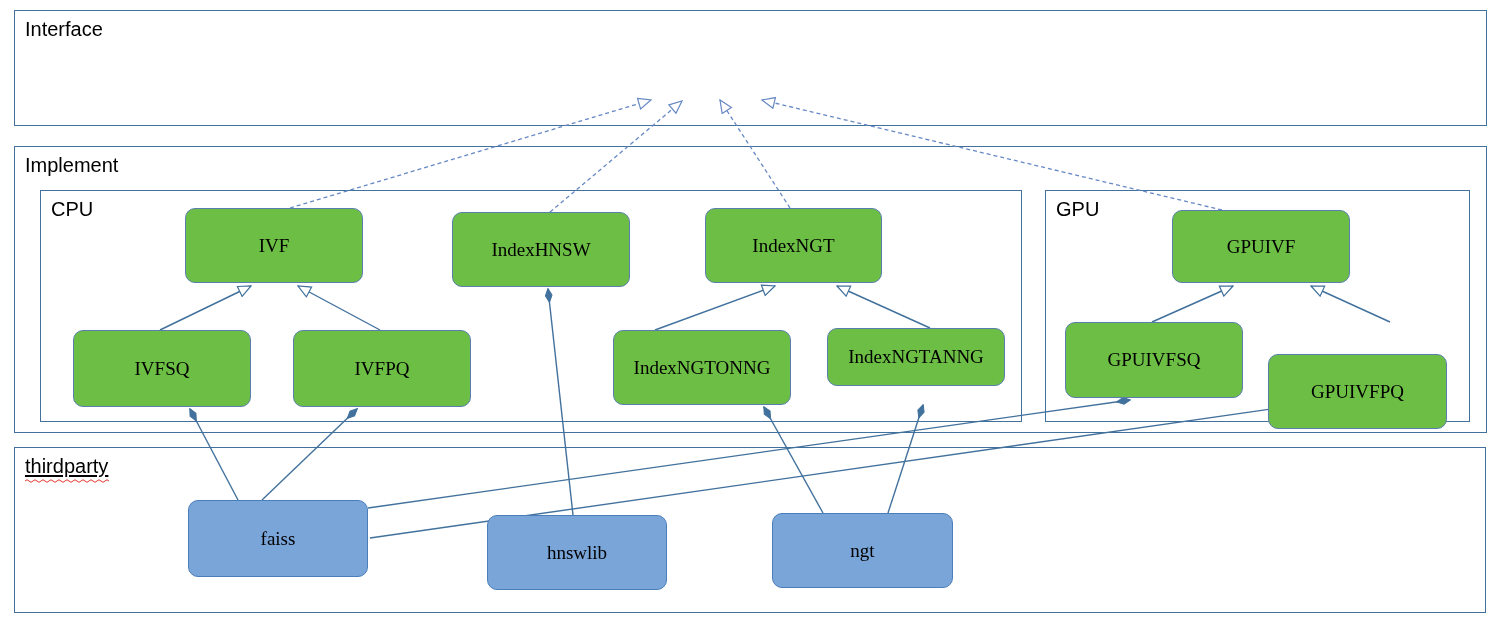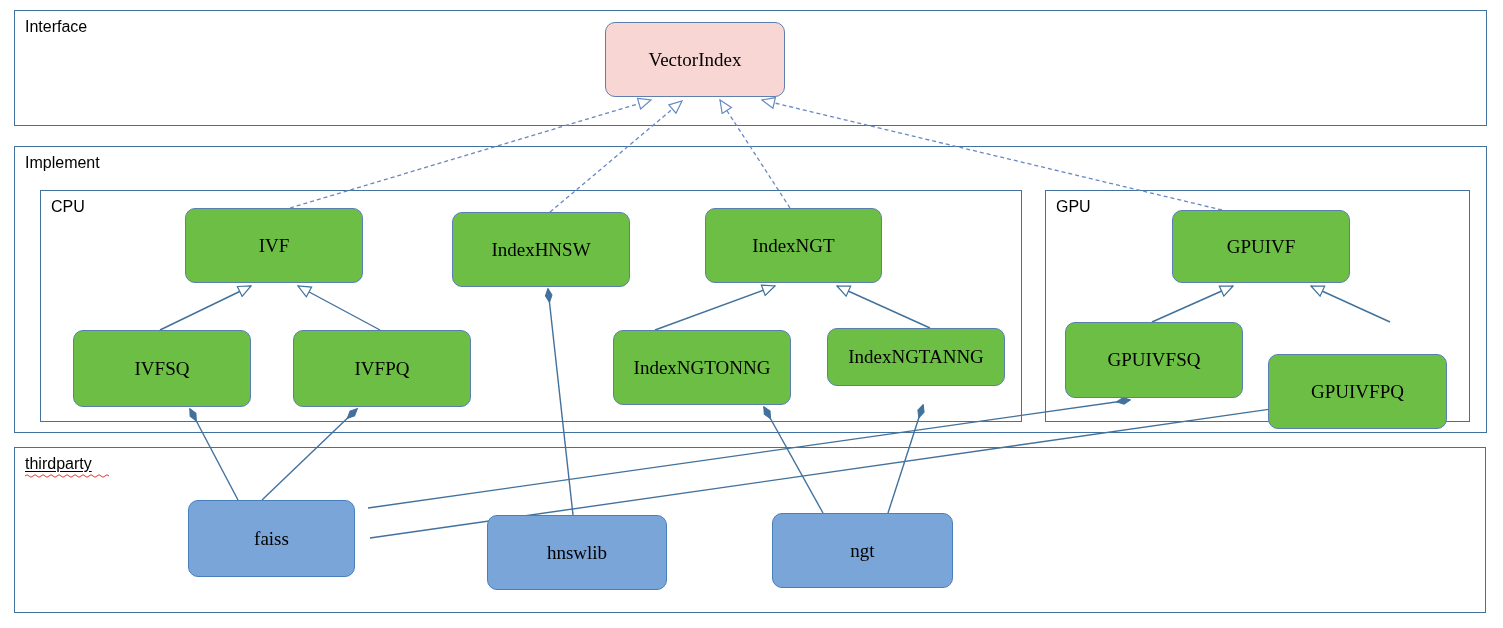--- a/index.html
+++ b/index.html
@@ -5,21 +5,21 @@
   html,body{margin:0;padding:0;background:#ffffff;}
   .canvas{
     position:relative;width:1503px;height:628px;background:#ffffff;overflow:hidden;
     font-family:"Liberation Sans",sans-serif;
   }
   .container{
     position:absolute;border:1.5px solid #41719c;box-sizing:border-box;background:transparent;
   }
   .container-label{
     position:absolute;top:7px;left:10px;font-family:"Liberation Sans",sans-serif;
-    font-size:16px;color:#000;line-height:1.15;
+    font-size:20px;color:#000;line-height:1.15;
   }
   .container-label.underlined .lbl-text{
     text-decoration:underline;text-underline-offset:2px;
   }
   .squiggle{display:block;margin-top:0;}
   .node{
     position:absolute;display:flex;align-items:center;justify-content:center;
     border-radius:10px;box-sizing:border-box;
     font-family:"Liberation Serif",serif;font-size:19px;color:#000;
     z-index:3;
@@ -88,23 +88,20 @@
 
     <line class="edge-solid" x1="190" y1="409" x2="238" y2="500" marker-start="url(#diamond)"></line>
     <line class="edge-solid" x1="357" y1="409" x2="262" y2="500" marker-start="url(#diamond)"></line>
     <line class="edge-solid" x1="548" y1="289" x2="573" y2="515" marker-start="url(#diamond)"></line>
     <line class="edge-solid" x1="764" y1="407" x2="823" y2="513" marker-start="url(#diamond)"></line>
     <line class="edge-solid" x1="923" y1="405" x2="888" y2="513" marker-start="url(#diamond)"></line>
     <line class="edge-solid" x1="1130" y1="400" x2="368" y2="508" marker-start="url(#diamond)"></line>
     <line class="edge-solid" x1="1341" y1="399" x2="370" y2="538" marker-start="url(#diamond)"></line>
   </svg>
 
-  <div class="node pink" style="left:605px;top:22px;width:180px;height:75px;">
-    <span>VectorIndex</span>
-  </div>
 
   <div class="node green" style="left:185px;top:208px;width:178px;height:75px;">
     <span>IVF</span>
   </div>
 
   <div class="node green" style="left:452px;top:212px;width:178px;height:75px;">
     <span>IndexHNSW</span>
   </div>
 
   <div class="node green" style="left:705px;top:208px;width:177px;height:75px;">
@@ -132,21 +129,21 @@
   </div>
 
   <div class="node green" style="left:1065px;top:322px;width:178px;height:76px;">
     <span>GPUIVFSQ</span>
   </div>
 
   <div class="node green" style="left:1268px;top:322px;width:179px;height:75px;margin-top:32px;">
     <span>GPUIVFPQ</span>
   </div>
 
-  <div class="node blue" style="left:188px;top:500px;width:167px;height:77px;">
+  <div class="node blue" style="left:188px;top:500px;width:180px;height:77px;">
     <span>faiss</span>
   </div>
 
   <div class="node blue" style="left:487px;top:515px;width:180px;height:75px;">
     <span>hnswlib</span>
   </div>
 
   <div class="node blue" style="left:772px;top:513px;width:181px;height:75px;">
     <span>ngt</span>
   </div>

